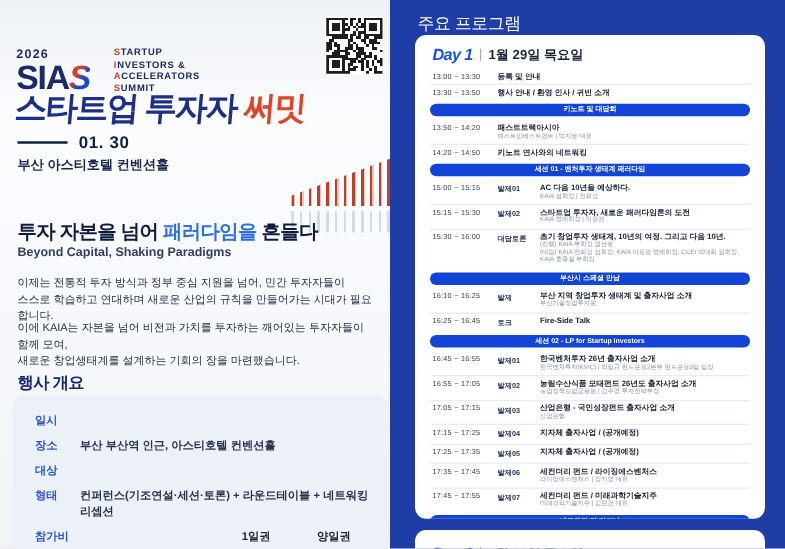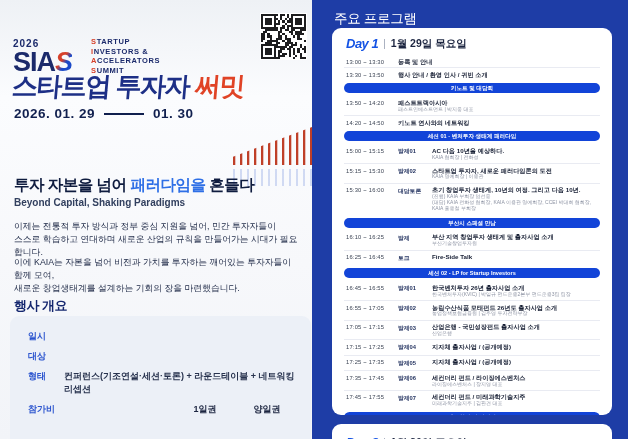--- a/index.html
+++ b/index.html
@@ -254,41 +254,45 @@
           <rect x="30" y="2" width="10" height="10" fill="#fff"></rect>
           <rect x="32" y="4" width="6" height="6"></rect>
           <rect x="0" y="28" width="14" height="14"></rect>
           <rect x="2" y="30" width="10" height="10" fill="#fff"></rect>
           <rect x="4" y="32" width="6" height="6"></rect>
         </svg></div>
 
     <div class="abs title"><span>스타트업 투자자 </span><span class="title-accent">써밋</span></div>
 
     <div class="abs date-row">
-      <span>2026. 01. 29</span>
       <span class="date-line"></span>
       <span>01. 30</span>
     </div>
+    <div class="abs venue">부산 아스티호텔 컨벤션홀</div>
 
     <div class="abs red-bars"></div>
     <div class="abs blue-bars"></div>
 
     <div class="abs slogan"><span>투자 자본을 넘어 </span><span class="slogan-accent">패러다임을</span><span> 흔들다</span></div>
     <div class="abs para para1">이제는 전통적 투자 방식과 정부 중심 지원을 넘어, 민간 투자자들이
 스스로 학습하고 연대하며 새로운 산업의 규칙을 만들어가는 시대가 필요합니다.</div>
 
     <div class="abs slogan-en">Beyond Capital, Shaking Paradigms</div>
     <div class="abs para para2">이에 KAIA는 자본을 넘어 비전과 가치를 투자하는 깨어있는 투자자들이 함께 모여,
 새로운 창업생태계를 설계하는 기회의 장을 마련했습니다.</div>
 
     <div class="abs ov-heading">행사 개요</div>
     <div class="abs ov-box">
       <div>
           <div class="ov-row">
     <span class="ov-label">일시</span>
+  </div>
+          <div class="ov-row">
+    <span class="ov-label">장소</span>
+    <span class="ov-value">부산 부산역 인근, 아스티호텔 컨벤션홀</span>
   </div>
           <div class="ov-row">
     <span class="ov-label">대상</span>
   </div>
           <div class="ov-row">
     <span class="ov-label">형태</span>
     <span class="ov-value">컨퍼런스(기조연설·세션·토론) + 라운드테이블 + 네트워킹 리셉션</span>
   </div>
         </div>
       <div class="fee">

